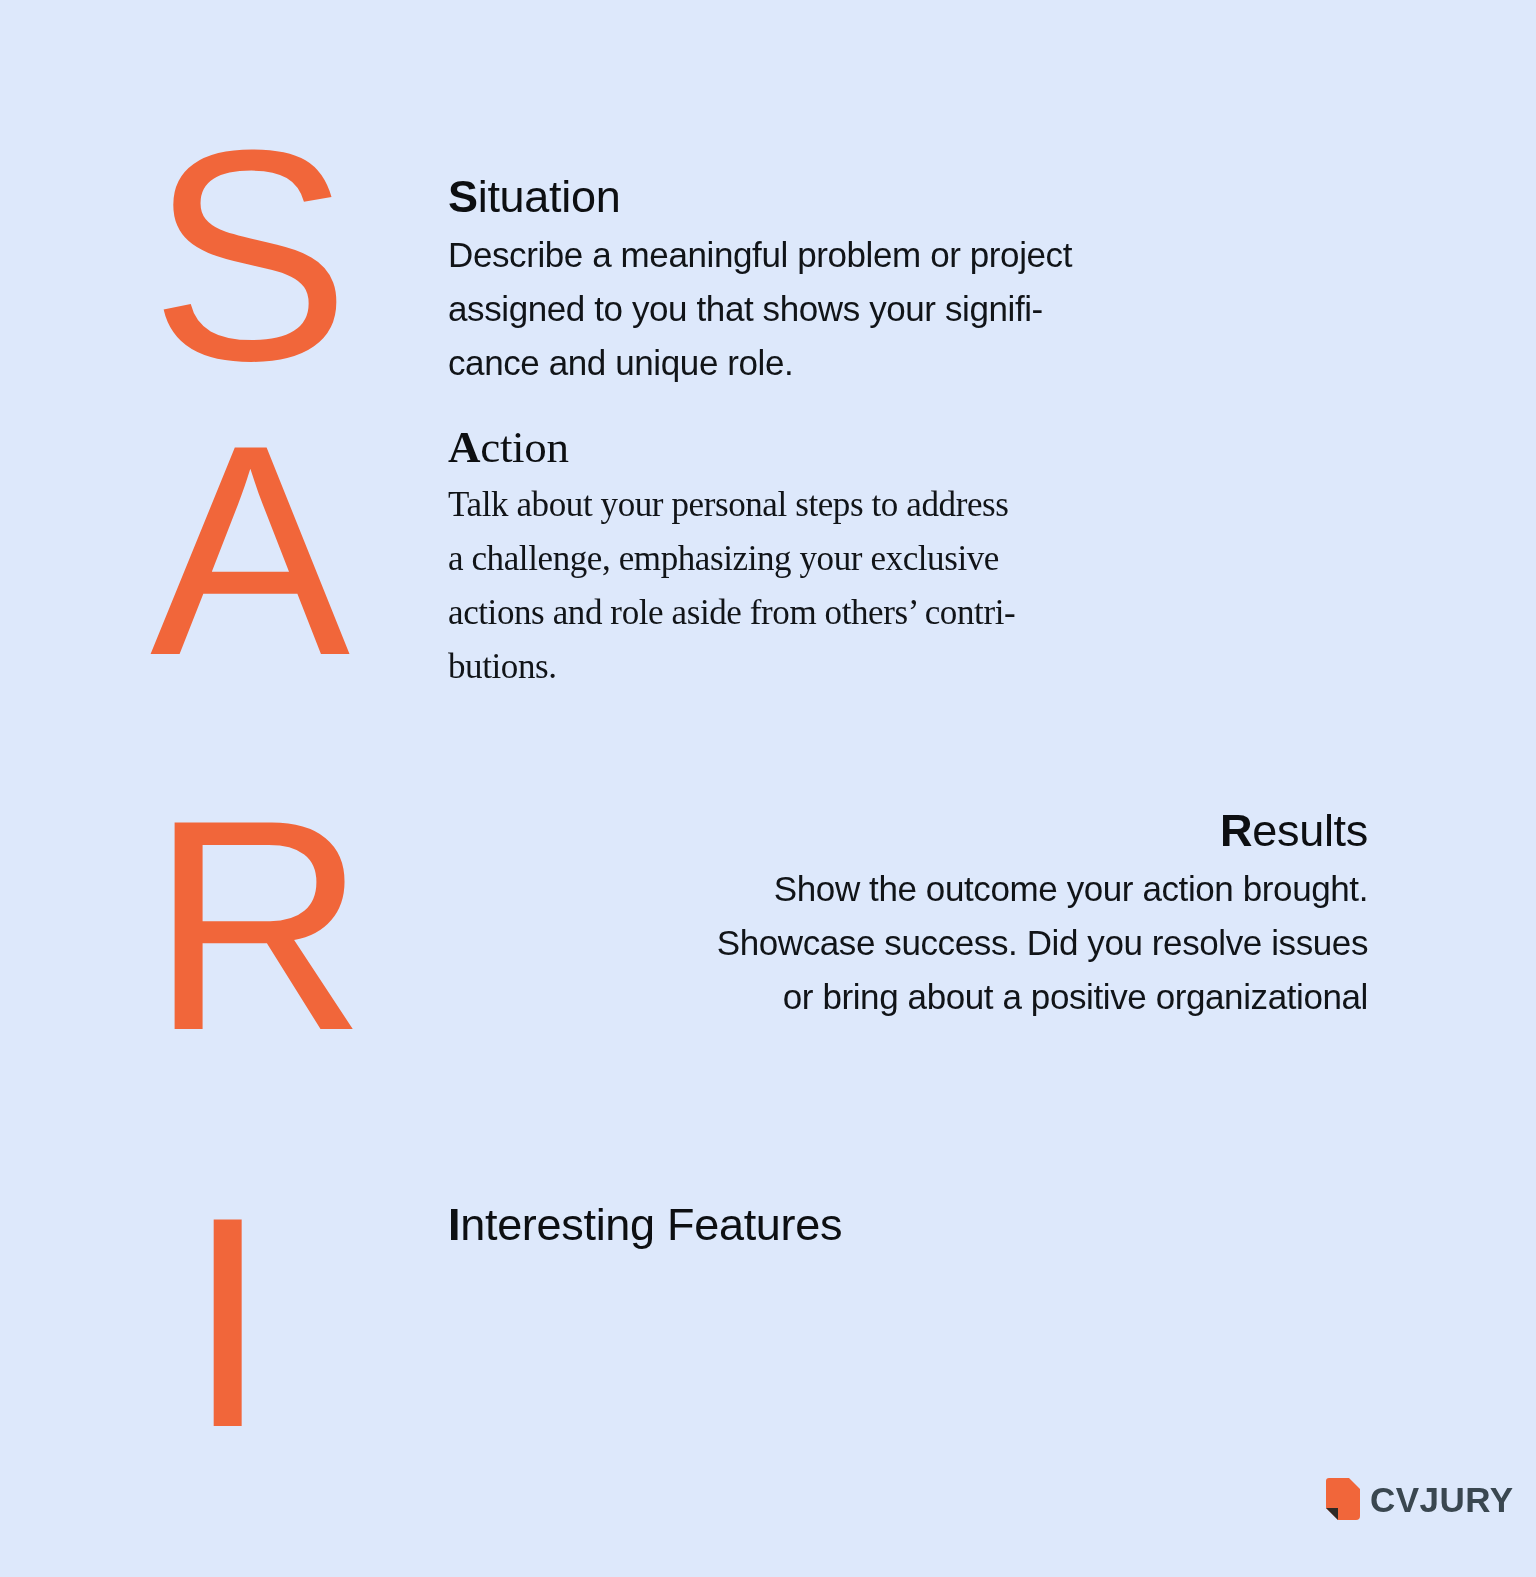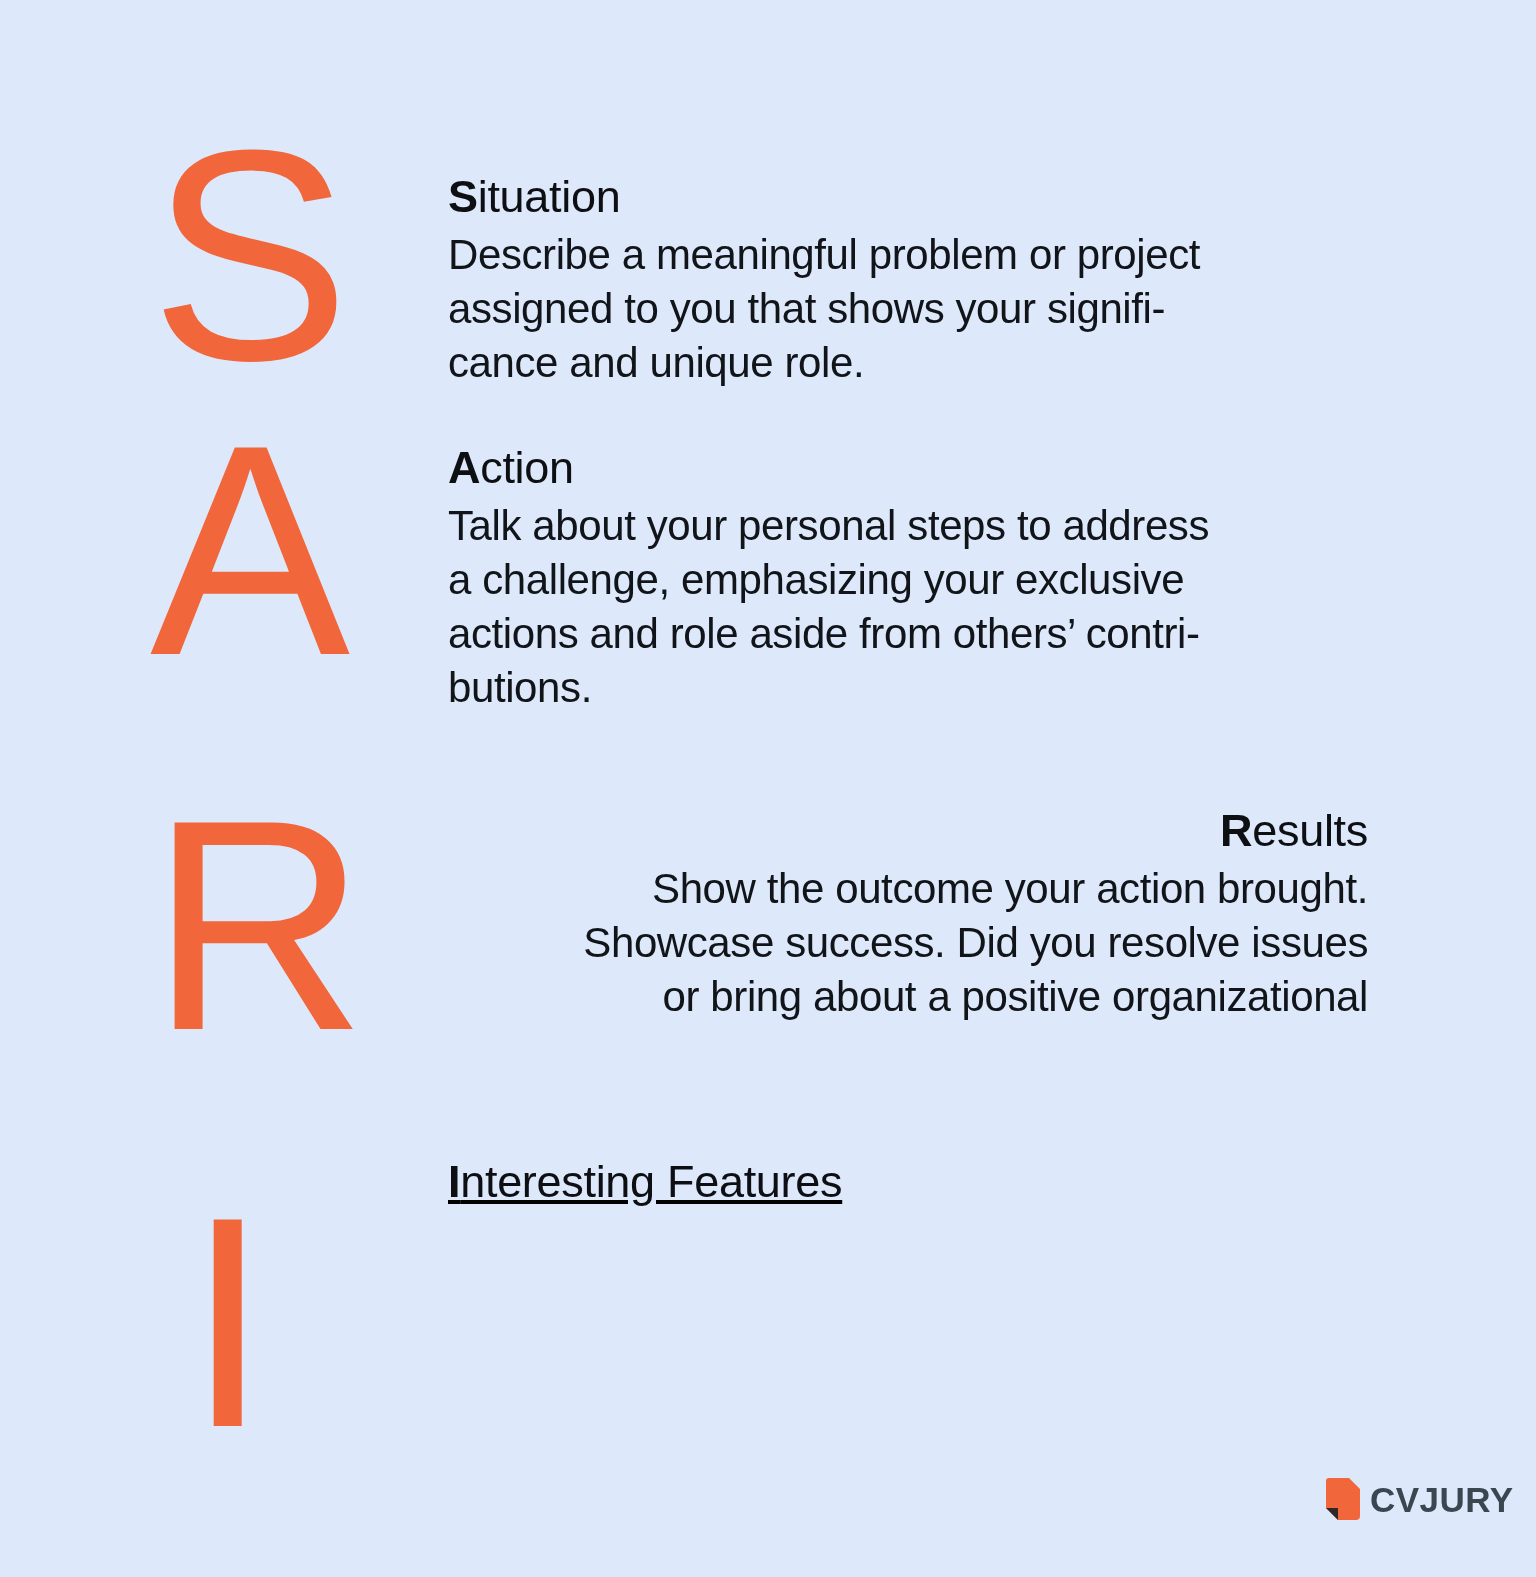--- a/index.html
+++ b/index.html
@@ -67,48 +67,48 @@
     margin: 0 0 3px 0;
     white-space: nowrap;
   }
 
   .sect-head .cap {
     font-weight: 700;
   }
 
   .sect-body {
     color: #111418;
-    font-size: 42px;
+    font-size: 35px;
     line-height: 54px;
     font-weight: 400;
     letter-spacing: -0.4px;
     margin: 0;
   }
 
   .sect-body .ln {
     display: block;
     white-space: nowrap;
   }
 
   
   .row-s { top: 0px; }
   .row-s .row-letter { top: 105px; }
   .row-s .row-text   { top: 140px; margin-top: 29px; }
 
   .row-a { top: 0px; }
   .row-a .row-letter { top: 400px; }
-  .row-a .row-text   { top: 440px; }
+  .row-a .row-text   { top: 419px; font-family: Liberation Serif, serif; }
 
   .row-r { top: 0px; }
   .row-r .row-letter { top: 775px; }
   .row-r .row-text   { top: 803px; text-align: right; }
 
   .row-i { top: 0px; }
   .row-i .row-letter { left: 186px; top: 1172px; }
-  .row-i .row-text   { top: 1154px; text-decoration: underline; }
+  .row-i .row-text   { top: 1197px; }
 
   
   .logo {
     position: absolute;
     left: 1326px;
     top: 1478px;
     display: flex;
     align-items: center;
     gap: 10px;
   }

